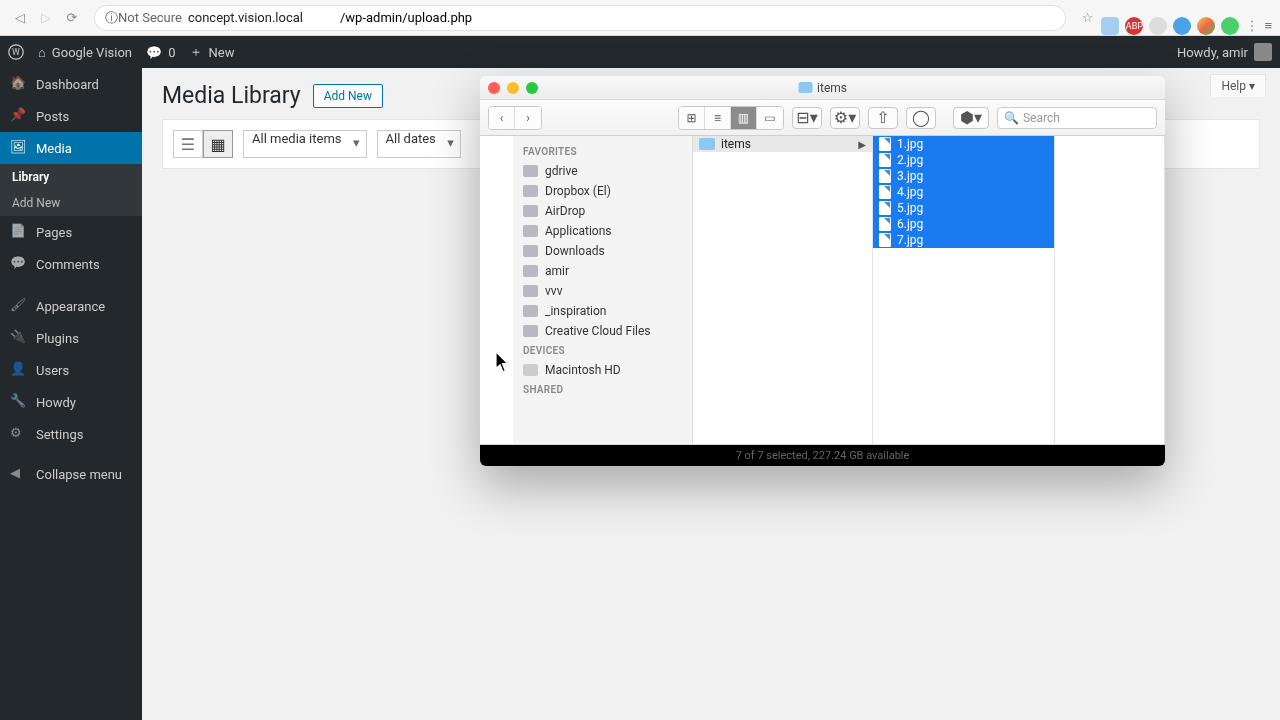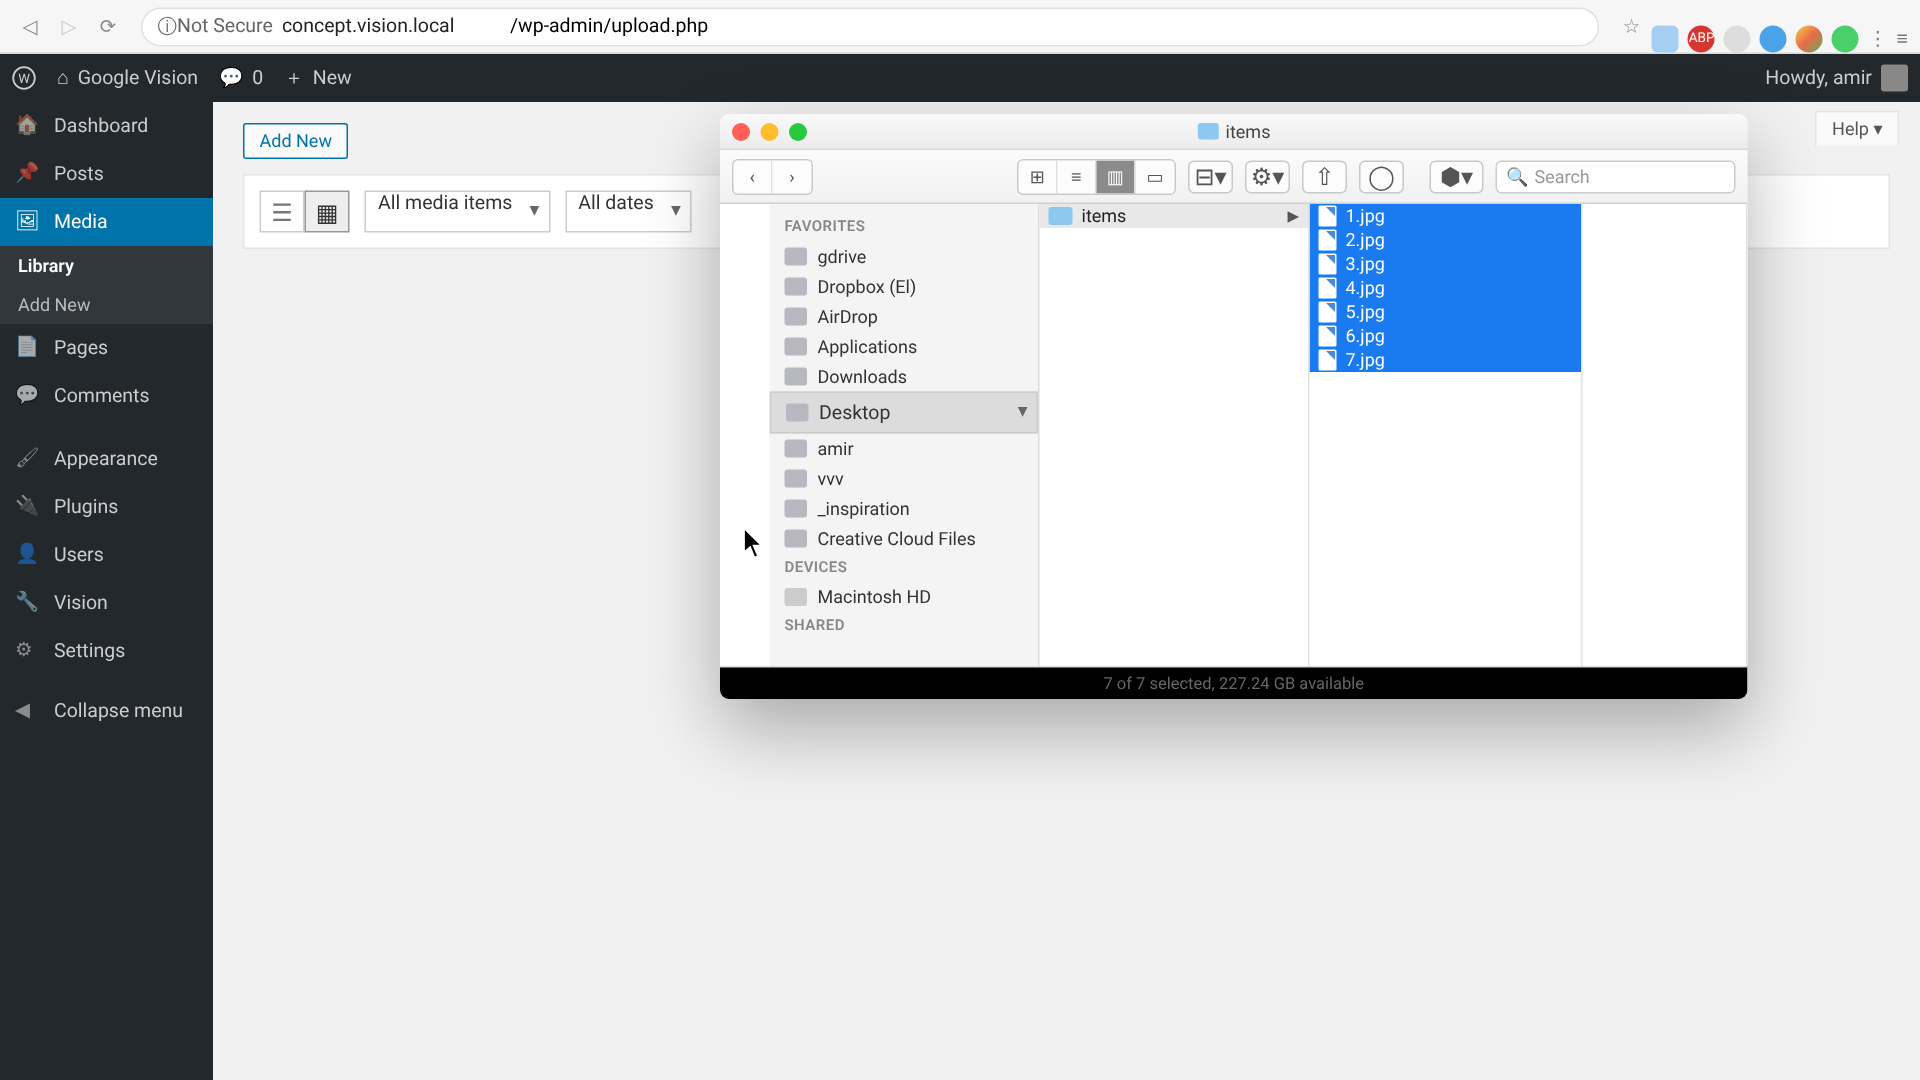--- a/index.html
+++ b/index.html
@@ -166,36 +166,37 @@
     <div class="menu-item">
         <span class="menu-icon">🔌</span>
         <span>Plugins</span>
       </div>
     <div class="menu-item">
         <span class="menu-icon">👤</span>
         <span>Users</span>
       </div>
     <div class="menu-item">
         <span class="menu-icon">🔧</span>
-        <span>Vision</span>
+        <span>Howdy</span>
       </div>
     <div class="menu-item">
         <span class="menu-icon">⚙</span>
         <span>Settings</span>
       </div>
     <div style="height:8px"></div>
     <div class="menu-item">
         <span class="menu-icon">◀</span>
         <span>Collapse menu</span>
       </div>
   </div>
 
   <div class="content">
     <div class="help-tab">Help ▾</div>
     <div class="page-head">
+      <span class="page-title">Media Library</span>
       <span class="add-new">Add New</span>
     </div>
     <div class="filters">
       <div class="view-toggle">
         <div class="v">☰</div>
         <div class="v active">▦</div>
       </div>
       <div class="sel">All media items</div>
       <div class="sel">All dates</div>
     </div>
@@ -254,24 +255,20 @@
             <span>AirDrop</span>
           </div>
           <div class="fs-item">
             <span class="fs-ico"></span>
             <span>Applications</span>
           </div>
           <div class="fs-item">
             <span class="fs-ico"></span>
             <span>Downloads</span>
           </div>
-          <div class="fs-item sel">
-            <span class="fs-ico"></span>
-            <span>Desktop</span>
-          </div>
           <div class="fs-item">
             <span class="fs-ico"></span>
             <span>amir</span>
           </div>
           <div class="fs-item">
             <span class="fs-ico"></span>
             <span>vvv</span>
           </div>
           <div class="fs-item">
             <span class="fs-ico"></span>

